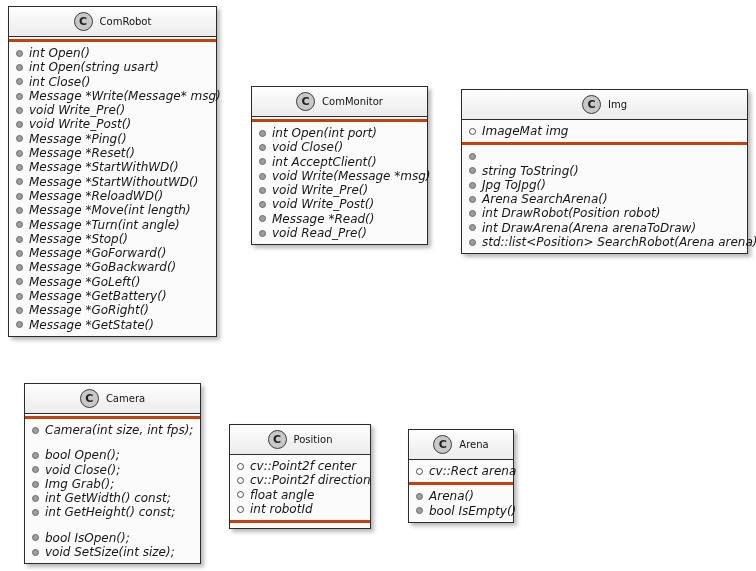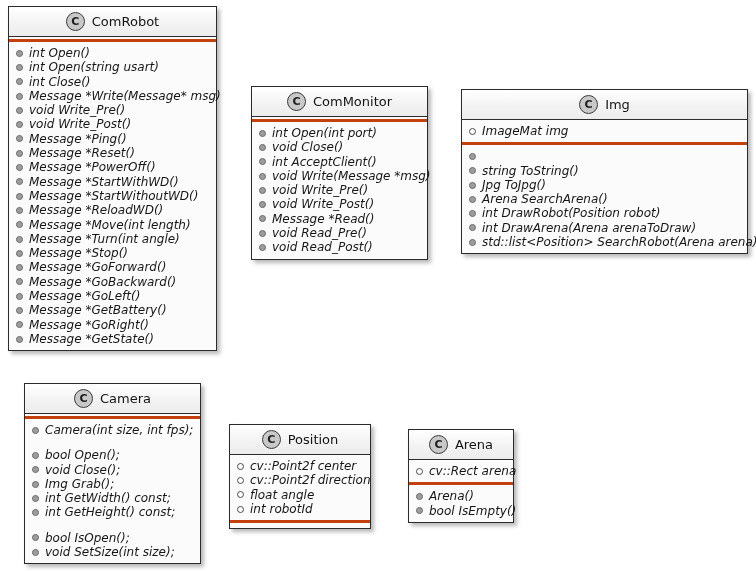--- a/index.html
+++ b/index.html
@@ -52,21 +52,21 @@
     display: inline-flex;
     align-items: center;
     justify-content: center;
     font-size: 11px;
     font-weight: bold;
     line-height: 1;
     color: #1d1d1d;
     flex: 0 0 auto;
   }
   .class-title {
-    font-size: 13px;
+    font-size: 10px;
     color: #131313;
     white-space: nowrap;
   }
 
   .uml-compartment {
     box-sizing: border-box;
     border-bottom: 3px solid #c2410c;
     padding: 4px 0 4px 0;
     background: #fbfbfb;
   }
@@ -158,24 +158,20 @@
         <div class="member">
           <span class="bullet method"></span>
           <span class="member-label">Message *Ping()</span>
         </div>
         <div class="member">
           <span class="bullet method"></span>
           <span class="member-label">Message *Reset()</span>
         </div>
         <div class="member">
           <span class="bullet method"></span>
-          <span class="member-label">Message *PowerOff()</span>
-        </div>
-        <div class="member">
-          <span class="bullet method"></span>
           <span class="member-label">Message *StartWithWD()</span>
         </div>
         <div class="member">
           <span class="bullet method"></span>
           <span class="member-label">Message *StartWithoutWD()</span>
         </div>
         <div class="member">
           <span class="bullet method"></span>
           <span class="member-label">Message *ReloadWD()</span>
         </div>
@@ -250,24 +246,20 @@
           <span class="member-label">void Write_Post()</span>
         </div>
         <div class="member">
           <span class="bullet method"></span>
           <span class="member-label">Message *Read()</span>
         </div>
         <div class="member">
           <span class="bullet method"></span>
           <span class="member-label">void Read_Pre()</span>
         </div>
-        <div class="member">
-          <span class="bullet method"></span>
-          <span class="member-label">void Read_Post()</span>
-        </div>
       </div>
   </div>
 
   <div class="uml-class" id="cls-img">
     <div class="uml-header">
       <span class="class-icon">C</span>
       <span class="class-title">Img</span>
     </div>
     <div class="uml-compartment">
         <div class="member">

